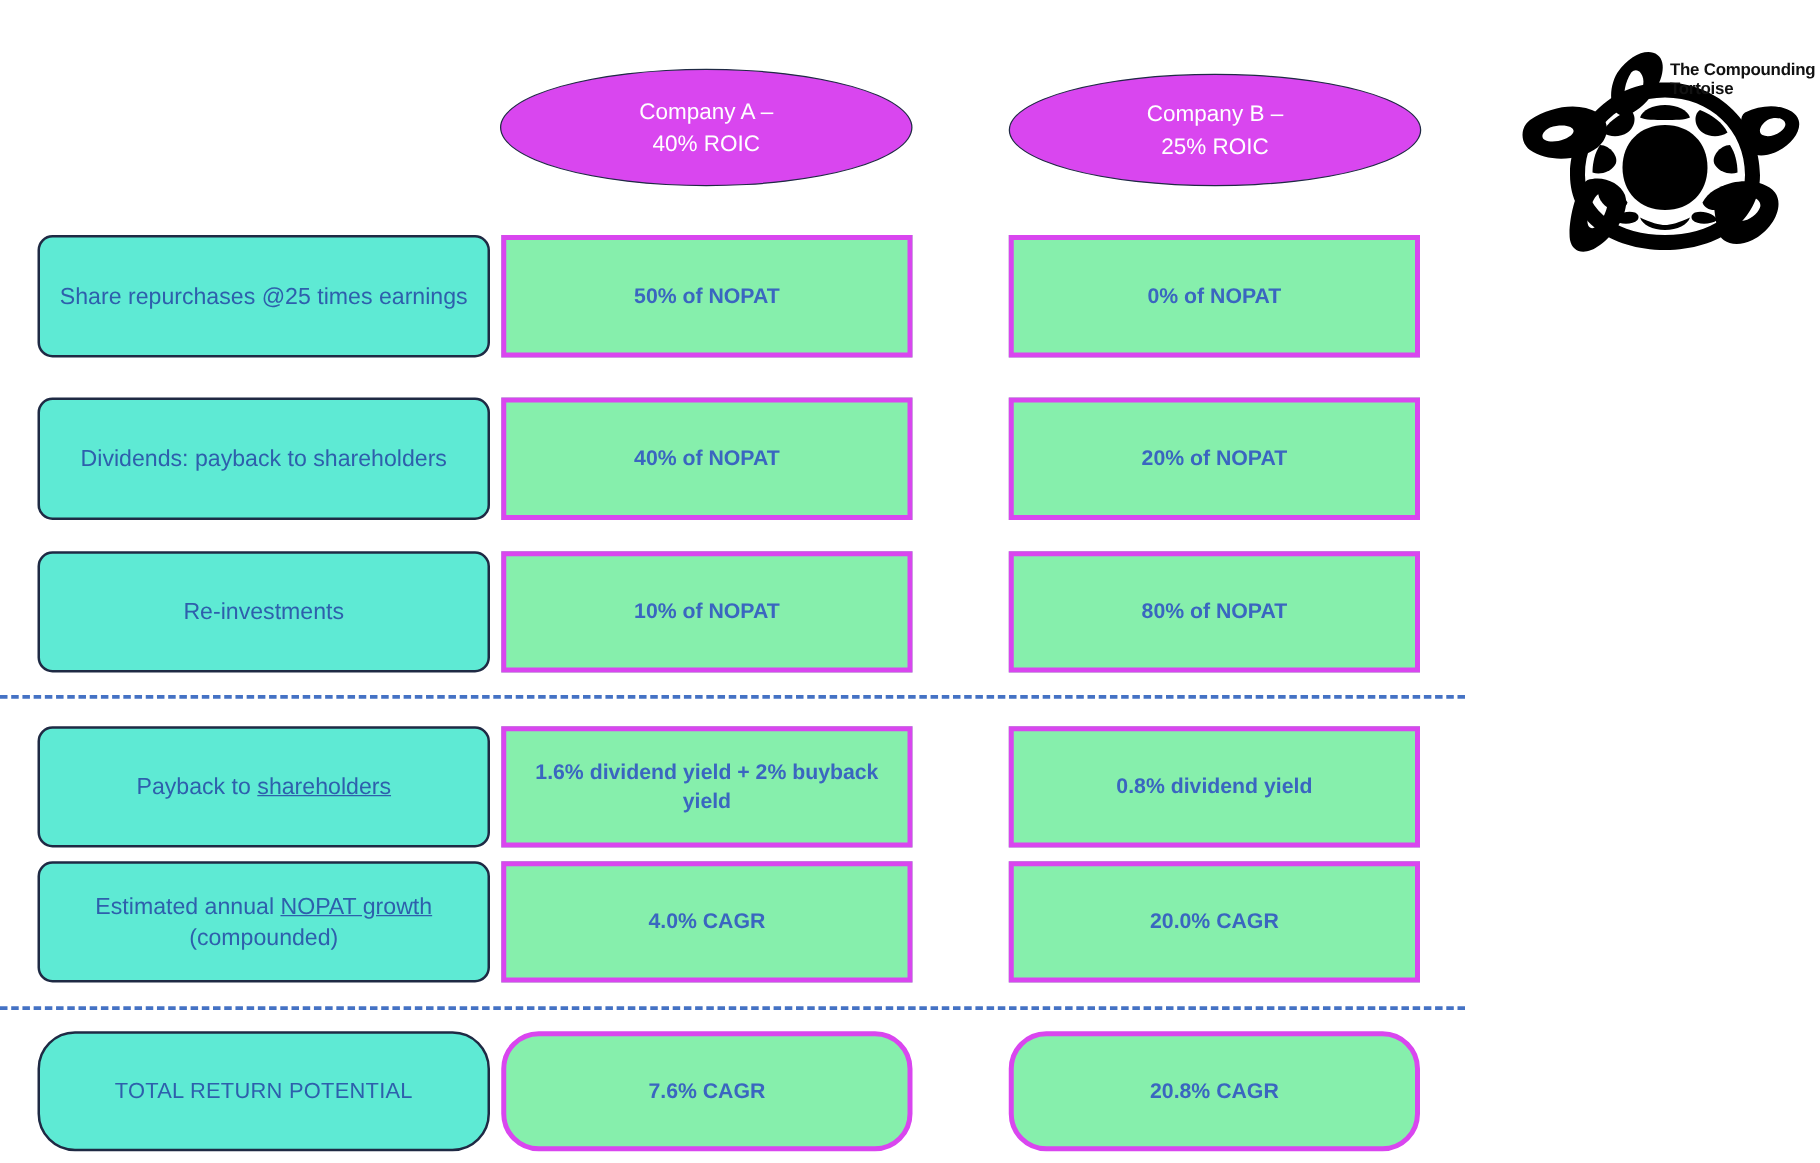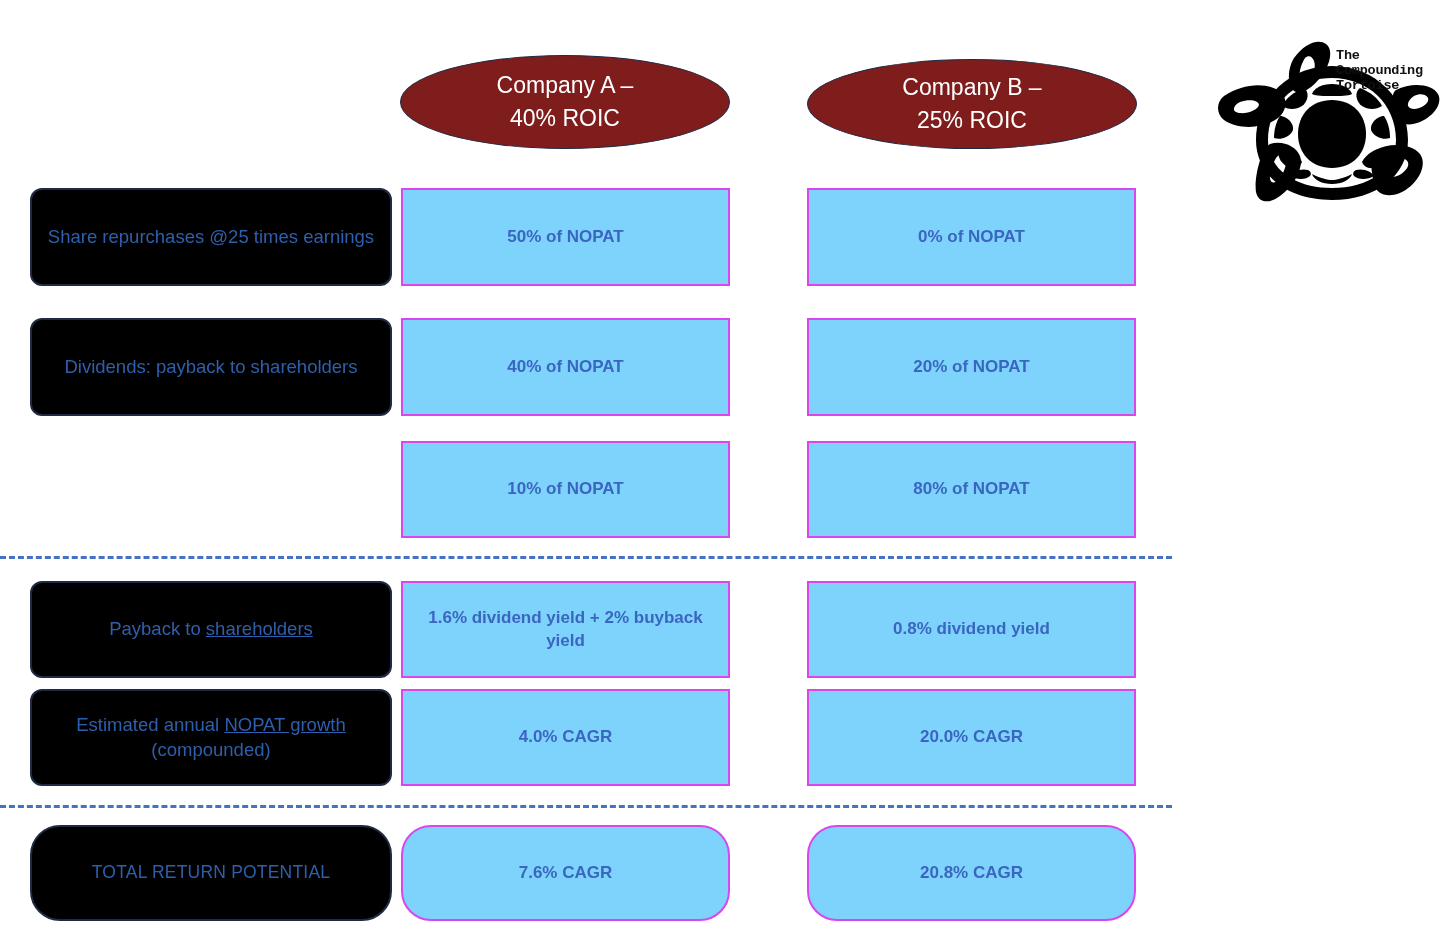--- a/index.html
+++ b/index.html
@@ -17,64 +17,64 @@
     width: 1456px;
     height: 930px;
     background: #ffffff;
     overflow: hidden;
   }
 
   
   .ellipse {
     position: absolute;
     border-radius: 50%;
-    background: #7f1d1d;
+    background: #d946ef;
     border: 1.5px solid #1F2A44;
     color: #ffffff;
     display: flex;
     align-items: center;
     justify-content: center;
     text-align: center;
-    font-size: 23px;
+    font-size: 18px;
     line-height: 1.45;
     font-weight: 400;
     box-sizing: border-box;
   }
   #ellipse-a { left: 400px; top: 55px; width: 330px; height: 94px; }
   #ellipse-b { left: 807px; top: 59px; width: 330px; height: 90px; }
   .ellipse .etext { display: block; padding: 0 26px; }
 
   
   .label-box {
     position: absolute;
     left: 30px;
     width: 362px;
     border: 2px solid #1F2A44;
     border-radius: 12px;
-    background: #000000;
+    background: #5eead4;
     box-sizing: border-box;
     display: flex;
     align-items: center;
     justify-content: center;
     text-align: center;
     color: #2E5FAC;
     font-size: 18.5px;
     line-height: 1.35;
     font-weight: 400;
     padding: 4px 14px;
   }
   .label-box .ltext { display: block; }
   .label-box u { text-decoration: underline; }
 
   
   .value-box {
     position: absolute;
-    border: 2px solid #d946ef;
+    border: 4px solid #d946ef;
     border-radius: 0;
-    background: #7dd3fc;
+    background: #86efac;
     box-sizing: border-box;
     display: flex;
     align-items: center;
     justify-content: center;
     text-align: center;
     color: #3A66C0;
     font-weight: 700;
     font-size: 17px;
     line-height: 1.35;
     padding: 4px 12px;
@@ -111,21 +111,21 @@
     top: 22px;
     width: 248px;
     height: 190px;
   }
   #logo svg { display: block; width: 100%; height: 100%; }
   #logo-wordmark {
     position: absolute;
     left: 128px;
     top: 26px;
     width: 118px;
-    font-family: Liberation Mono, monospace;
+    font-family: Liberation Sans, sans-serif;
     font-weight: 700;
     font-size: 13.5px;
     line-height: 1.12;
     color: #111111;
     letter-spacing: -0.2px;
   }
 </style>
 </head>
 <body>
 
@@ -199,20 +199,23 @@
   <div class="label-box r2" id="label-row-2">
     <span class="ltext">Dividends: payback to shareholders</span>
   </div>
   <div class="value-box col-a r2">
     <span>40% of NOPAT</span>
   </div>
   <div class="value-box col-b r2">
     <span>20% of NOPAT</span>
   </div>
 
+  <div class="label-box r3" id="label-row-3">
+    <span class="ltext">Re-investments</span>
+  </div>
   <div class="value-box col-a r3">
     <span>10% of NOPAT</span>
   </div>
   <div class="value-box col-b r3">
     <span>80% of NOPAT</span>
   </div>
 
   <div class="dashed-sep" id="sep-1"></div>
 
   <div class="label-box r4" id="label-row-4">

